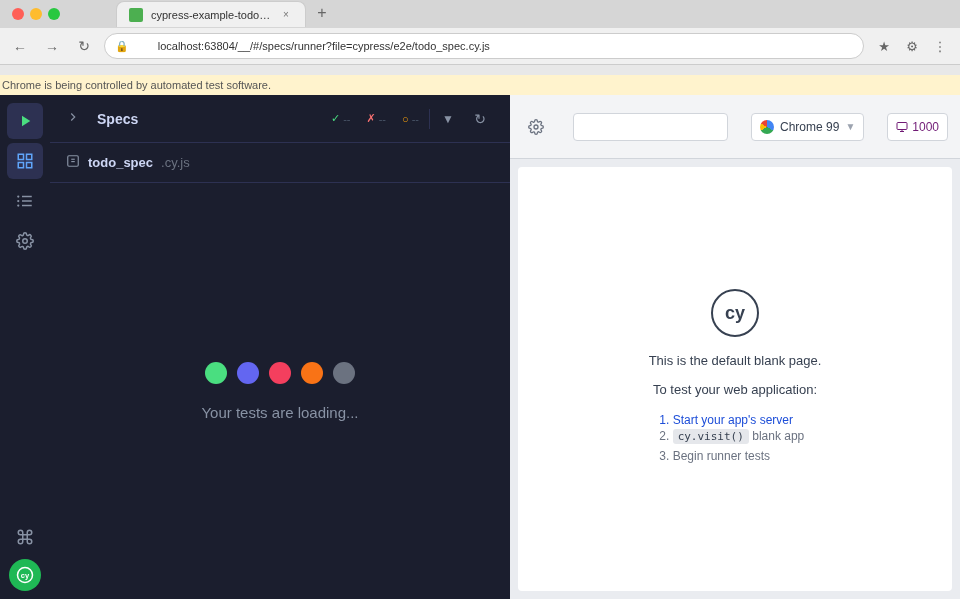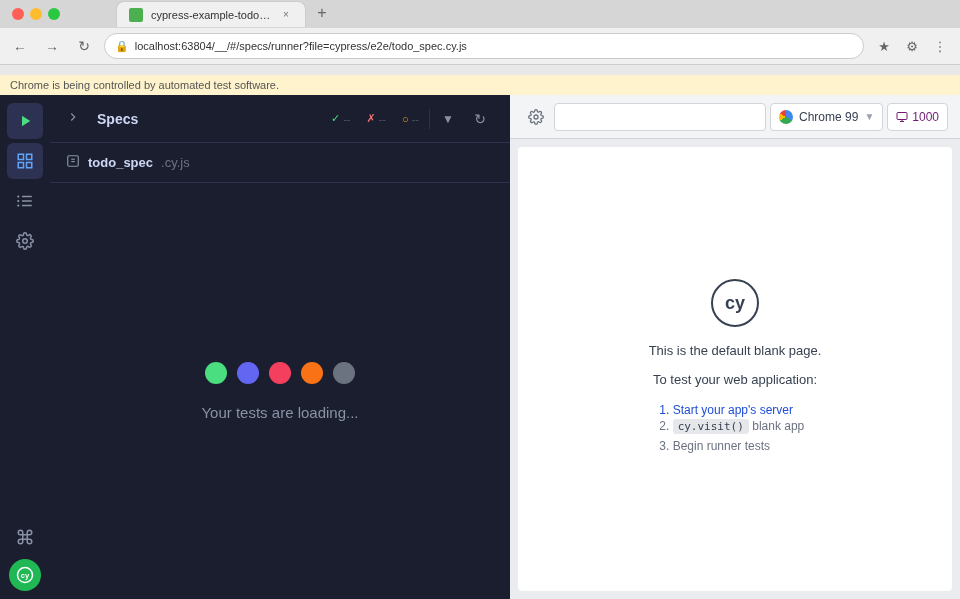--- a/index.html
+++ b/index.html
@@ -13,24 +13,24 @@
     .tl-red { background: #ff5f57; }
     .tl-yellow { background: #febc2e; }
     .tl-green { background: #28c840; }
     .browser-tab { height: 26px; background: #f0f0f0; border-radius: 8px 8px 0 0; display: flex; align-items: center; padding: 0 12px; gap: 8px; font-size: 11px; color: #333; min-width: 180px; border: 1px solid #ccc; border-bottom: none; }
     .browser-tab .favicon { width: 14px; height: 14px; background: #4caf50; border-radius: 2px; flex-shrink: 0; }
     .tab-close { width: 14px; height: 14px; border-radius: 50%; display: flex; align-items: center; justify-content: center; font-size: 10px; color: #777; cursor: pointer; margin-left: auto; }
     .new-tab-btn { width: 24px; height: 24px; display: flex; align-items: center; justify-content: center; font-size: 16px; color: #666; cursor: pointer; margin-left: 4px; margin-bottom: 2px; }
     .address-bar-row { height: 37px; background: #f0f0f0; display: flex; align-items: center; padding: 0 8px; gap: 8px; border-bottom: 1px solid #ccc; }
     .nav-btn { width: 24px; height: 24px; display: flex; align-items: center; justify-content: center; font-size: 14px; color: #666; cursor: pointer; border-radius: 50%; }
     .address-bar { flex: 1; height: 26px; background: white; border: 1px solid #ccc; border-radius: 13px; display: flex; align-items: center; padding: 0 10px; gap: 6px; }
-    .address-url { font-size: 11px; color: #333; flex: 1; }
+    .address-url { font-size: 11px; color: #333; flex: 1; margin-left: 23px; }
     .toolbar-icons { display: flex; gap: 4px; }
     .toolbar-icon { width: 24px; height: 24px; display: flex; align-items: center; justify-content: center; font-size: 13px; color: #666; cursor: pointer; }
-    .info-bar { height: 20px; background: #fff3cd; display: flex; align-items: center; padding: 0 10px; font-size: 11px; color: #555; }
+    .info-bar { height: 20px; background: #fff3cd; display: flex; align-items: center; padding: 0 2px; font-size: 11px; color: #555; }
 
     
     .app-container { display: flex; width: 100%; height: calc(599px - 75px - 20px); }
 
     
     .icon-sidebar { width: 50px; background: #1b1e2e; display: flex; flex-direction: column; align-items: center; padding: 8px 0; gap: 4px; }
     .icon-btn { width: 36px; height: 36px; display: flex; align-items: center; justify-content: center; border-radius: 6px; cursor: pointer; color: #8892a4; font-size: 16px; }
     .icon-btn.active { background: #2d3152; color: #4ade80; }
     .icon-btn.active-blue { background: #2d3152; color: #60a5fa; }
     .sidebar-spacer { flex: 1; }
@@ -59,21 +59,21 @@
     .dot { width: 22px; height: 22px; border-radius: 50%; }
     .dot-green { background: #4ade80; }
     .dot-blue { background: #6366f1; }
     .dot-red { background: #f43f5e; }
     .dot-orange { background: #f97316; }
     .dot-gray { background: #6b7280; }
     .loading-text { color: #8892a4; font-size: 15px; }
 
     
     .preview-pane { flex: 1; background: #eaecf0; display: flex; flex-direction: column; }
-    .preview-toolbar { height: 44px; background: #f3f4f6; display: flex; align-items: center; padding: 8px 12px; gap: 4px; border-bottom: 1px solid #d1d5db; }
+    .preview-toolbar { height: 64px; background: #f3f4f6; display: flex; align-items: center; padding: 8px 12px; gap: 23px; border-bottom: 1px solid #d1d5db; }
     .preview-gear { width: 28px; height: 28px; display: flex; align-items: center; justify-content: center; color: #6b7280; font-size: 14px; cursor: pointer; }
     .preview-url-bar { flex: 1; height: 28px; background: white; border: 1px solid #d1d5db; border-radius: 4px; }
     .browser-selector { height: 28px; background: white; border: 1px solid #d1d5db; border-radius: 4px; display: flex; align-items: center; padding: 0 8px; gap: 6px; font-size: 12px; color: #374151; cursor: pointer; }
     .browser-selector .chrome-icon { width: 14px; height: 14px; border-radius: 50%; background: conic-gradient(#4285f4 0deg 120deg, #34a853 120deg 240deg, #fbbc05 240deg 300deg, #ea4335 300deg 360deg); }
     .viewport-btn { height: 28px; background: white; border: 1px solid #d1d5db; border-radius: 4px; display: flex; align-items: center; padding: 0 8px; gap: 4px; font-size: 12px; color: #701a75; cursor: pointer; }
 
     
     .preview-content { flex: 1; background: white; margin: 8px; border-radius: 4px; display: flex; align-items: center; justify-content: center; }
     .blank-page { text-align: center; }
     .cy-icon-circle { width: 48px; height: 48px; border-radius: 50%; border: 2px solid #374151; display: flex; align-items: center; justify-content: center; margin: 0 auto 16px; color: #374151; font-size: 18px; font-weight: bold; }

